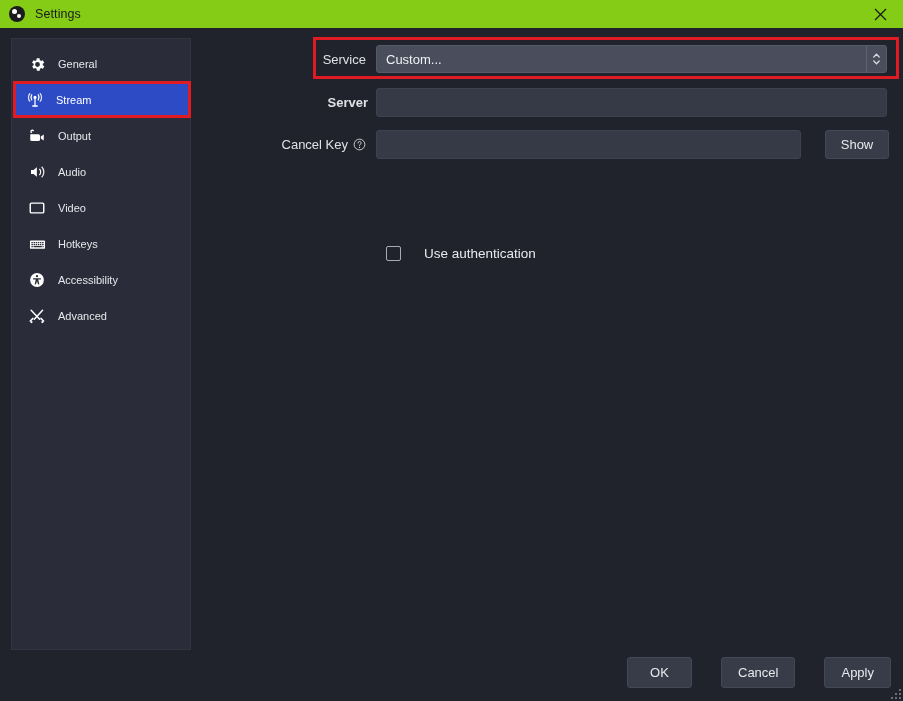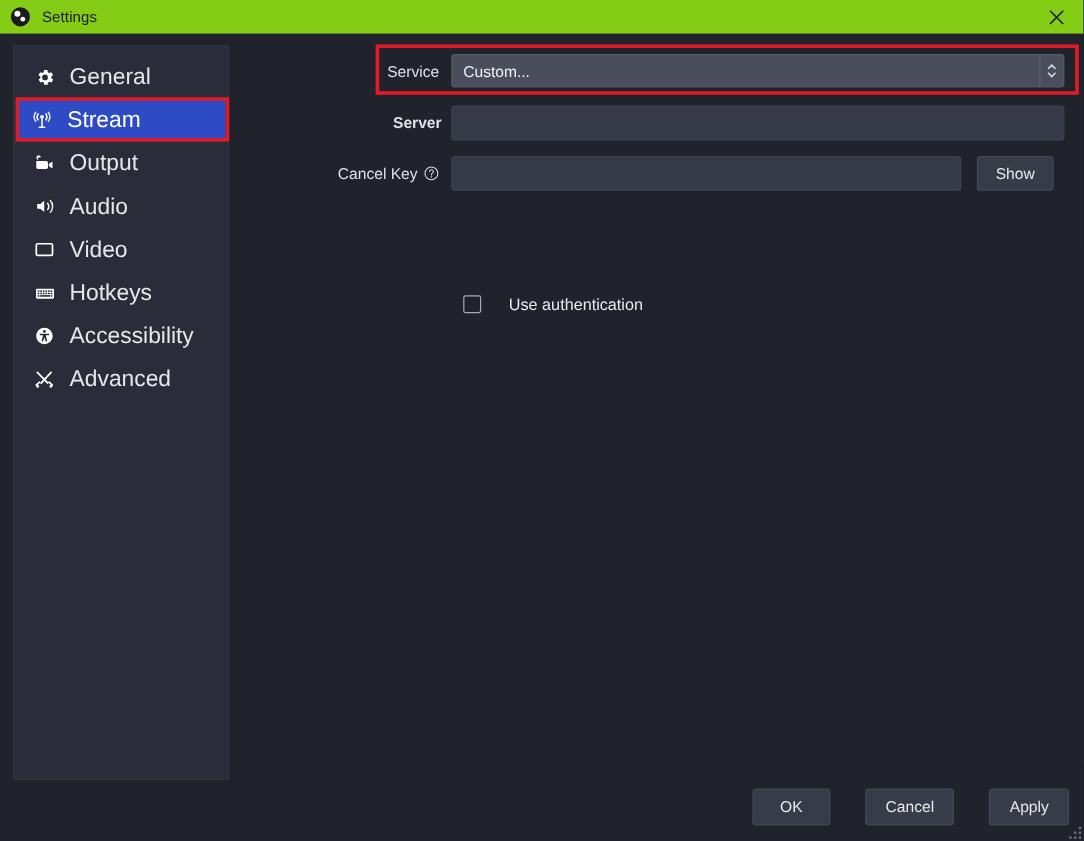--- a/index.html
+++ b/index.html
@@ -56,21 +56,21 @@
     width: 180px; height: 612px;
     background: #2a2d39;
     border: 1px solid #32353f;
     padding-top: 7px;
   }
   .nav-item {
     position: relative;
     height: 36px; margin: 0 4px;
     display: flex; align-items: center;
     padding-left: 11px;
-    color: #e6e7ea; font-size: 19px;
+    color: #e6e7ea; font-size: 11px;
     border-radius: 2px;
   }
   .nav-item.selected {
     background: #2c4bc4;
     color: #ffffff;
     margin: 0 2px;
   }
   .nav-icon {
     width: 20px; height: 20px;
     display: flex; align-items: center; justify-content: center;
@@ -154,21 +154,21 @@
     background: #383c49;
     border: 1px solid #434857;
     border-radius: 3px;
     color: #e8e9ec;
     font-size: 13px;
     font-family: "Liberation Sans", sans-serif;
     height: 29px;
     padding: 0 14px;
     cursor: default;
   }
-  .btn-show { margin-left: 13px; height: 29px; min-width: 64px; }
+  .btn-show { margin-left: 24px; height: 29px; min-width: 64px; }
 
   .check-row {
     position: absolute; left: 186px; top: 208px;
     display: flex; align-items: center; gap: 23px;
   }
   .checkbox {
     width: 15px; height: 15px;
     border: 1px solid #a8abb4;
     border-radius: 2px;
     background: transparent;

